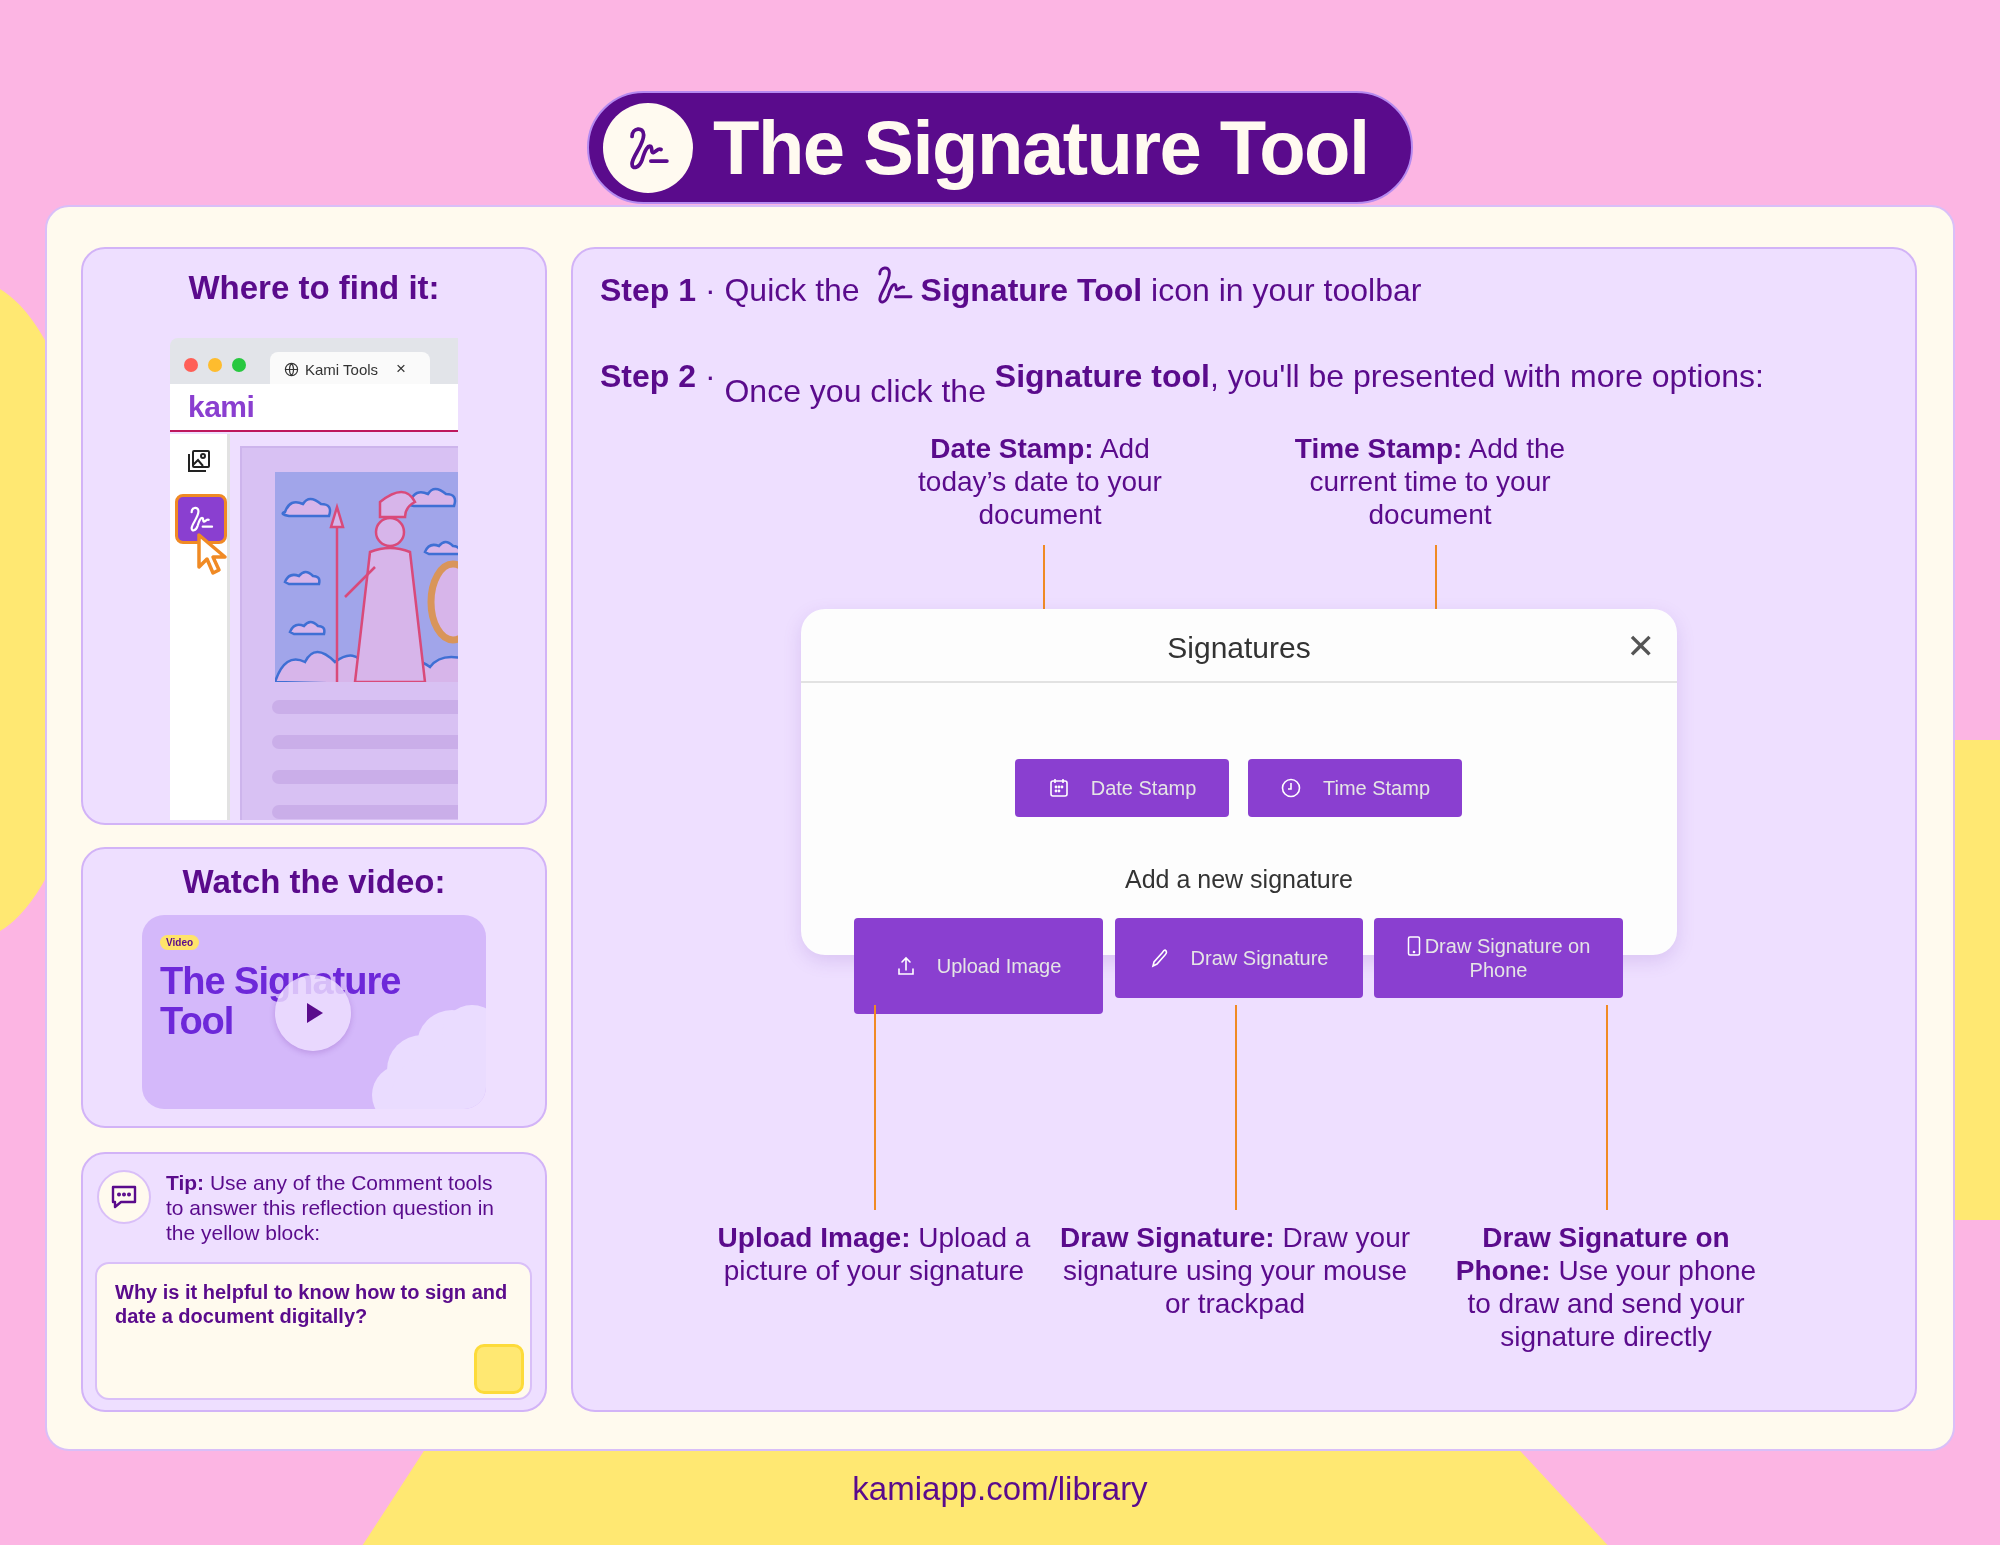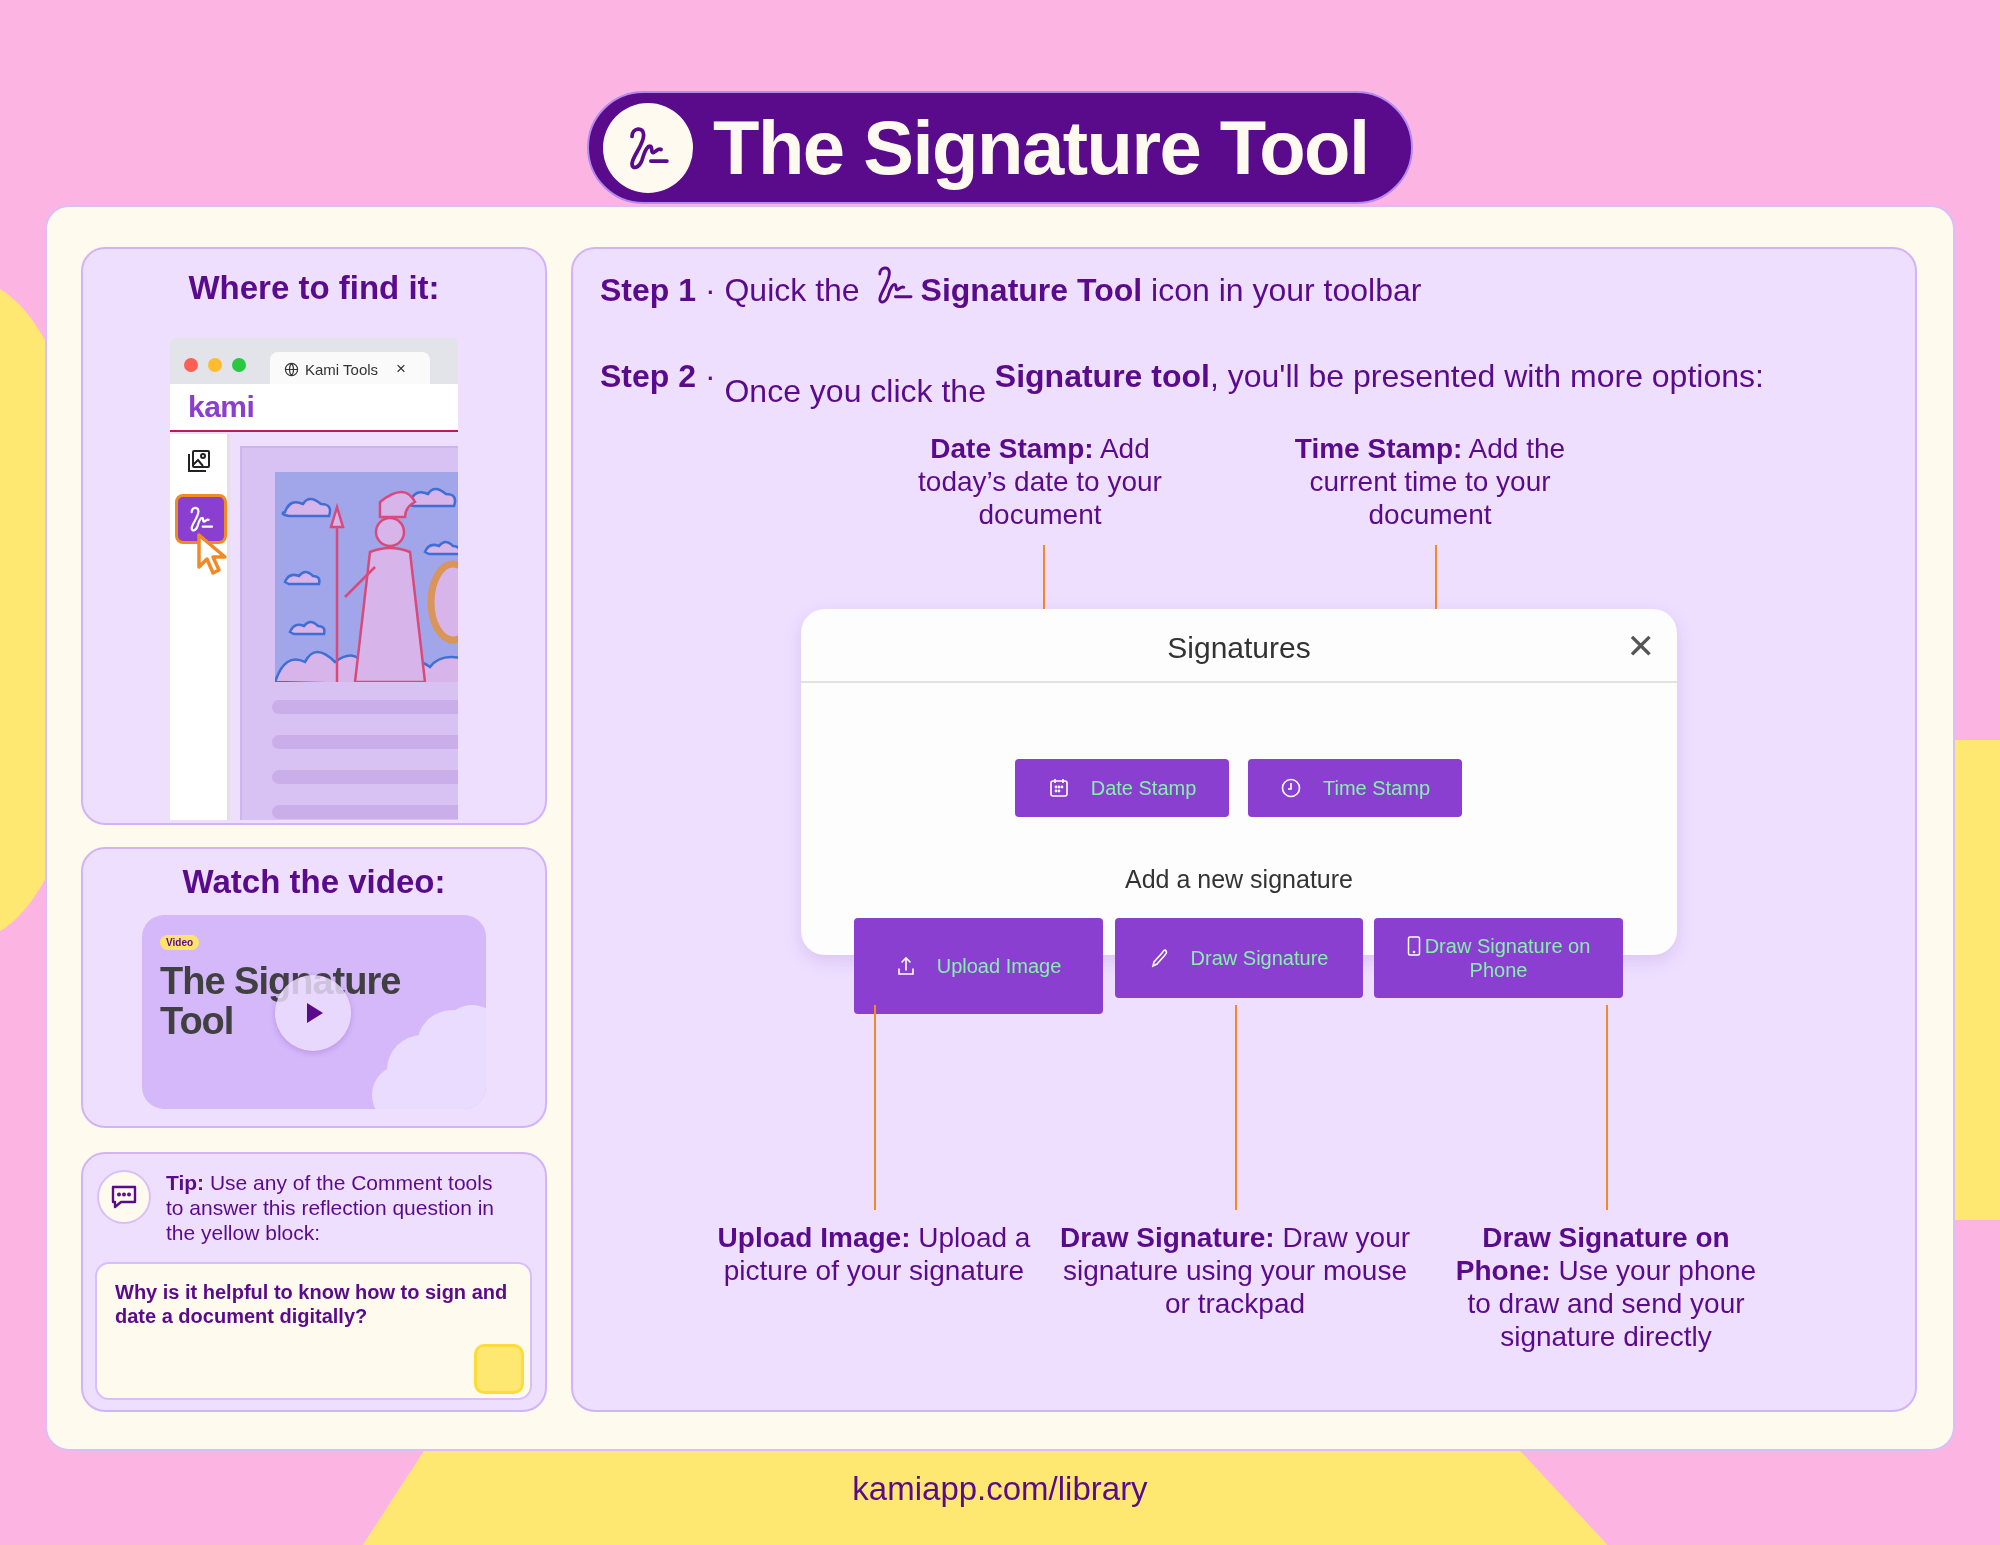--- a/index.html
+++ b/index.html
@@ -77,21 +77,21 @@
     
     .video-thumb {
       position: absolute; left: 142px; top: 915px; width: 344px; height: 194px;
       background: #d4b8fa; border-radius: 22px; overflow: hidden;
     }
     .video-badge {
       position: absolute; left: 18px; top: 20px; background: #ffe46a; color: #5a0b8c;
       font-size: 10px; font-weight: 700; padding: 2px 6px; border-radius: 8px;
     }
     .video-title {
-      position: absolute; left: 18px; top: 46px; font-size: 38px; font-weight: 700; line-height: 40px; color: #404040; letter-spacing: -1px;
+      position: absolute; left: 18px; top: 46px; font-size: 38px; font-weight: 700; line-height: 40px; color: #6d28d9; letter-spacing: -1px;
     }
     .play-btn {
       position: absolute; left: 133px; top: 60px; width: 76px; height: 76px; border-radius: 50%;
       background: rgba(238,223,255,0.82); box-shadow: 0 2px 6px rgba(90,11,140,0.2);
       display: flex; align-items: center; justify-content: center;
     }
     .cloud { position: absolute; background: #eadcff; border-radius: 50%; }
 
     
     .tip-icon {
@@ -119,21 +119,21 @@
     
     .dialog {
       position: absolute; left: 801px; top: 609px; width: 876px; height: 346px;
       background: #fdfdfd; border-radius: 24px; box-shadow: 0 6px 18px rgba(130,80,190,0.18);
     }
     .dialog-title { position: absolute; left: 0; right: 0; top: 22px; text-align: center; font-size: 30px; color: #333; }
     .dialog-close { position: absolute; right: 22px; top: 20px; font-size: 34px; color: #555; line-height: 34px; cursor: pointer; }
     .dialog-divider { position: absolute; left: 0; right: 0; top: 72px; height: 2px; background: #e2e2e2; }
     .dialog-sub { position: absolute; left: 0; right: 0; text-align: center; font-size: 25px; color: #333; }
     .sig-btn {
-      position: absolute; background: #8a3fd0; color: #86efac; border-radius: 4px; font-size: 20px;
+      position: absolute; background: #8a3fd0; color: #e5e5e5; border-radius: 4px; font-size: 20px;
       display: flex; align-items: center; justify-content: center; gap: 21px; text-align: center; line-height: 24px;
       cursor: pointer;
     }
 
     .footer-link { position: absolute; left: 0; width: 2000px; top: 1470px; text-align: center; font-size: 33px; color: #5a0b8c; }
   </style>
 </head>
 <body>
 
 <div class="blob-left"></div>

